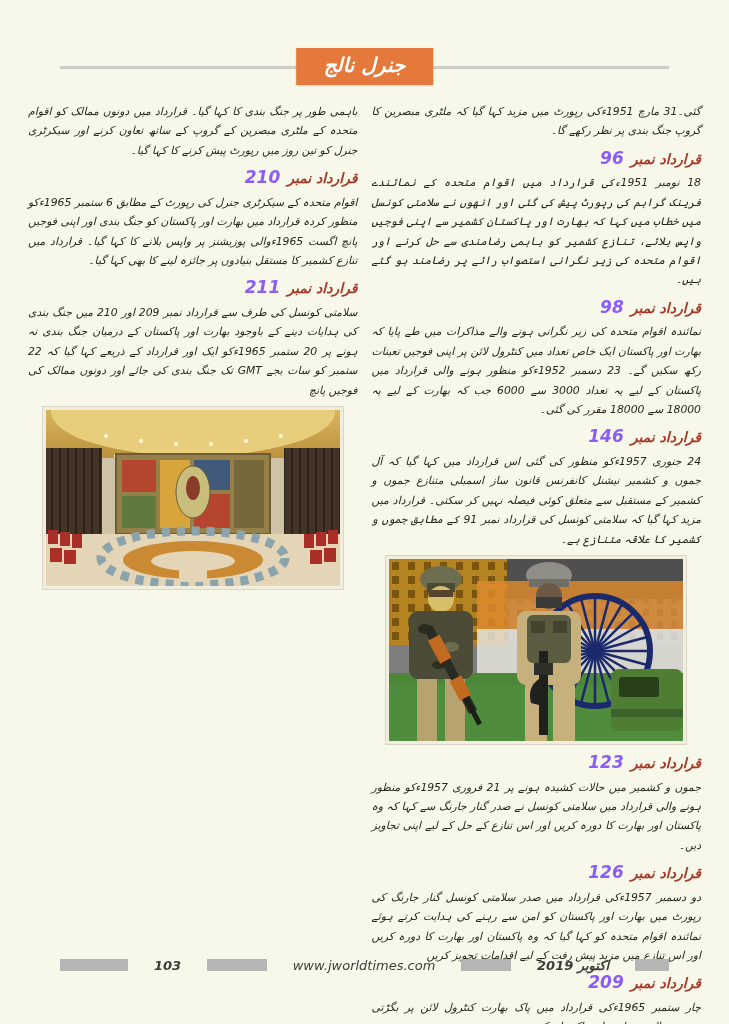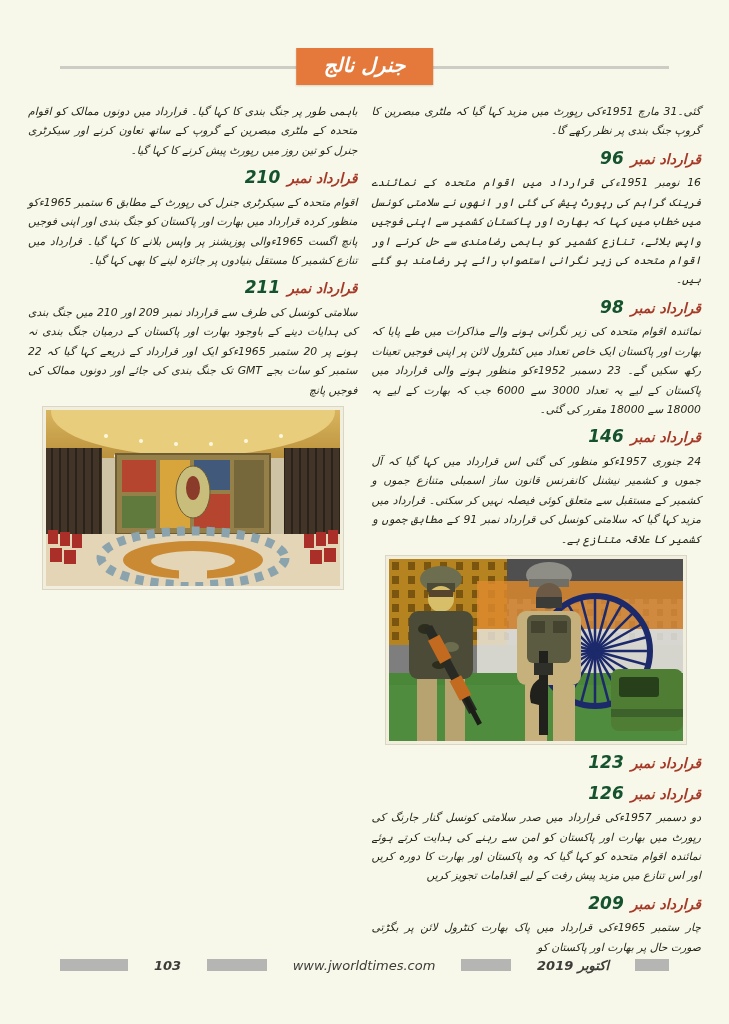--- a/index.html
+++ b/index.html
@@ -35,21 +35,21 @@
     margin:2px 0 5px;
     font-size:10.8px;line-height:1.8;
   }
   .h-res{
     margin:5px 0 2px;
     color:#a63a28;
     font-size:14px;font-weight:bold;
     line-height:1.5;
   }
   .h-res .h-num{
-    font-size:17px;color:#14532d;
+    font-size:17px;color:#8b5cf6;
     margin-inline-start:7px;
     letter-spacing:.5px;
   }
   .figure{
     margin:7px auto 6px;
     width:300px;
     background:#fff;
     border:3px solid #f1eede;
     box-shadow:0 0 0 1px #d9d6c6;
     box-sizing:border-box;
@@ -75,21 +75,21 @@
 <div class="page">
 
   <div class="header-rule"></div>
   <div class="section-badge">جنرل نالج</div>
 
   <div class="content" dir="rtl">
 
     <div class="col">
       <p class="para">گئی۔31 مارچ 1951ءکی رپورٹ میں مزید کہا گیا کہ ملٹری مبصرین کا گروپ جنگ بندی پر نظر رکھے گا۔</p>
       <h3 class="h-res"><span>قرارداد نمبر</span><span class="h-num">96</span></h3>
-      <p class="para">16 نومبر 1951ءکی قرارداد میں اقوام متحدہ کے نمائندے فرینک گراہم کی رپورٹ پیش کی گئی اور انھوں نے سلامتی کونسل میں خطاب میں کہا کہ بھارت اور پاکستان کشمیر سے اپنی فوجیں واپس بلائے، تنازع کشمیر کو باہمی رضامندی سے حل کرنے اور اقوام متحدہ کی زیر نگرانی استصواب رائے پر رضامند ہو گئے ہیں۔</p>
+      <p class="para">18 نومبر 1951ءکی قرارداد میں اقوام متحدہ کے نمائندے فرینک گراہم کی رپورٹ پیش کی گئی اور انھوں نے سلامتی کونسل میں خطاب میں کہا کہ بھارت اور پاکستان کشمیر سے اپنی فوجیں واپس بلائے، تنازع کشمیر کو باہمی رضامندی سے حل کرنے اور اقوام متحدہ کی زیر نگرانی استصواب رائے پر رضامند ہو گئے ہیں۔</p>
       <h3 class="h-res"><span>قرارداد نمبر</span><span class="h-num">98</span></h3>
       <p class="para">نمائندہ اقوام متحدہ کی زیر نگرانی ہونے والے مذاکرات میں طے پایا کہ بھارت اور پاکستان ایک خاص تعداد میں کنٹرول لائن پر اپنی فوجیں تعینات رکھ سکیں گے۔ 23 دسمبر 1952ءکو منظور ہونے والی قرارداد میں پاکستان کے لیے یہ تعداد 3000 سے 6000 جب کہ بھارت کے لیے یہ 18000 سے 18000 مقرر کی گئی۔</p>
       <h3 class="h-res"><span>قرارداد نمبر</span><span class="h-num">146</span></h3>
       <p class="para">24 جنوری 1957ءکو منظور کی گئی اس قرارداد میں کہا گیا کہ آل جموں و کشمیر نیشنل کانفرنس قانون ساز اسمبلی متنازع جموں و کشمیر کے مستقبل سے متعلق کوئی فیصلہ نہیں کر سکتی۔ قرارداد میں مزید کہا گیا کہ سلامتی کونسل کی قرارداد نمبر 91 کے مطابق جموں و کشمیر کا علاقہ متنازع ہے۔</p>
 
       <figure class="figure">
         <svg viewBox="0 0 294 182" xmlns="http://www.w3.org/2000/svg">
           <defs>
             <pattern id="winGray" width="14" height="12" patternUnits="userSpaceOnUse">
               <rect width="14" height="12" fill="#8d8d8d"></rect>
@@ -172,20 +172,21 @@
             <g>
               <rect x="150" y="92" width="9" height="84" fill="#20201c"></rect>
               <rect x="145" y="104" width="19" height="12" fill="#30302a"></rect>
               <path d="M150 120 q-12 8 -8 24 l8 2 z" fill="#20201c"></path>
             </g>
           </g>
         </svg>
       </figure>
 
       <h3 class="h-res"><span>قرارداد نمبر</span><span class="h-num">123</span></h3>
+      <p class="para">جموں و کشمیر میں حالات کشیدہ ہونے پر 21 فروری 1957ءکو منظور ہونے والی قرارداد میں سلامتی کونسل نے صدر گنار جارنگ سے کہا کہ وہ پاکستان اور بھارت کا دورہ کریں اور اس تنازع کے حل کے لیے اپنی تجاویز دیں۔</p>
       <h3 class="h-res"><span>قرارداد نمبر</span><span class="h-num">126</span></h3>
       <p class="para">دو دسمبر 1957ءکی قرارداد میں صدر سلامتی کونسل گنار جارنگ کی رپورٹ میں بھارت اور پاکستان کو امن سے رہنے کی ہدایت کرتے ہوئے نمائندہ اقوام متحدہ کو کہا گیا کہ وہ پاکستان اور بھارت کا دورہ کریں اور اس تنازع میں مزید پیش رفت کے لیے اقدامات تجویز کریں</p>
       <h3 class="h-res"><span>قرارداد نمبر</span><span class="h-num">209</span></h3>
       <p class="para">چار ستمبر 1965ءکی قرارداد میں پاک بھارت کنٹرول لائن پر بگڑتی صورت حال پر بھارت اور پاکستان کو</p>
     </div>
 
     <div class="col">
       <p class="para">باہمی طور پر جنگ بندی کا کہا گیا۔ قرارداد میں دونوں ممالک کو اقوام متحدہ کے ملٹری مبصرین کے گروپ کے ساتھ تعاون کرنے اور سیکرٹری جنرل کو تین روز میں رپورٹ پیش کرنے کا کہا گیا۔</p>
       <h3 class="h-res"><span>قرارداد نمبر</span><span class="h-num">210</span></h3>
       <p class="para">اقوام متحدہ کے سیکرٹری جنرل کی رپورٹ کے مطابق 6 ستمبر 1965ءکو منظور کردہ قرارداد میں بھارت اور پاکستان کو جنگ بندی اور اپنی فوجیں پانچ اگست 1965ءوالی پوزیشنز پر واپس بلانے کا کہا گیا۔ قرارداد میں تنازع کشمیر کا مستقل بنیادوں پر جائزہ لینے کا بھی کہا گیا۔</p>

